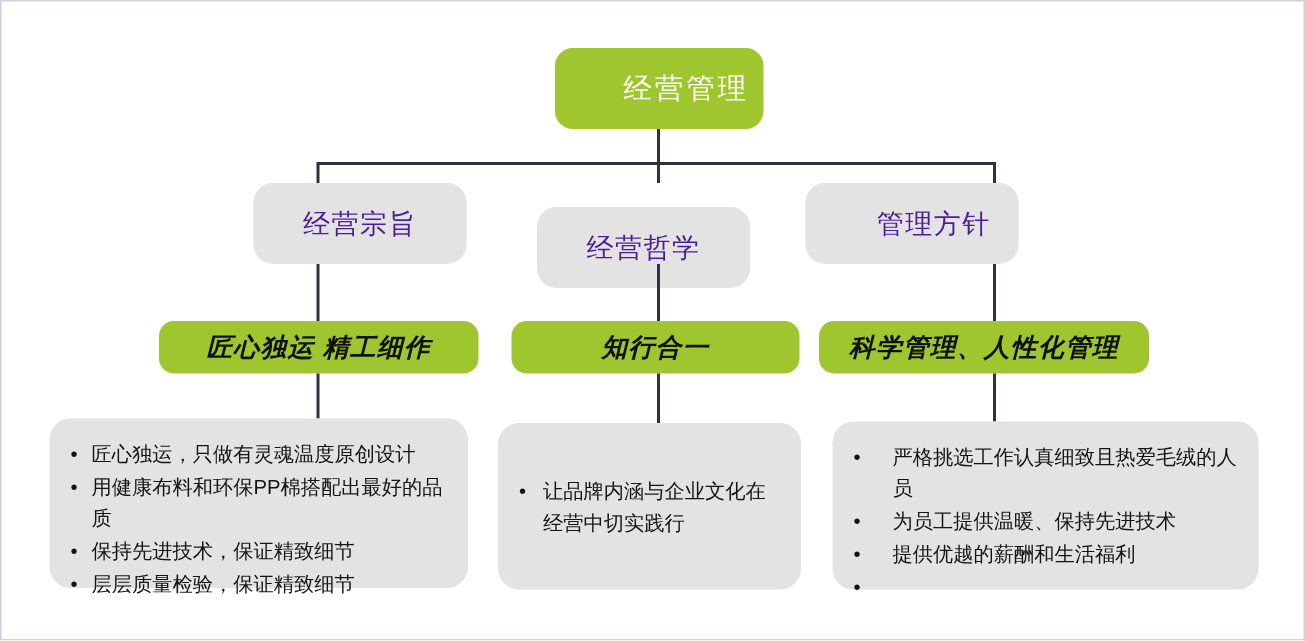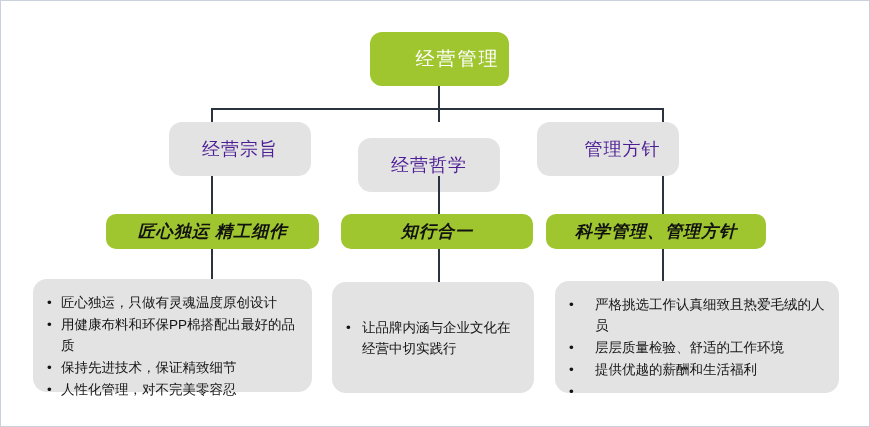--- a/index.html
+++ b/index.html
@@ -123,21 +123,21 @@
   <div class="connector v" style="left:437px; top:175px; width:2px; height:38px;"></div>
   <div class="connector v" style="left:661px; top:175px; width:2px; height:38px;"></div>
 
   <div class="node node-green" style="left:105px; top:213px; width:213px; height:35px;">
     <span>匠心独运  精工细作</span>
   </div>
   <div class="node node-green" style="left:340px; top:213px; width:192px; height:35px;">
     <span>知行合一</span>
   </div>
   <div class="node node-green" style="left:545px; top:213px; width:220px; height:35px;">
-    <span>科学管理、管理方针</span>
+    <span>科学管理、人性化管理</span>
   </div>
 
   <div class="connector v" style="left:210px; top:248px; width:2px; height:30px;"></div>
   <div class="connector v" style="left:437px; top:248px; width:2px; height:33px;"></div>
   <div class="connector v" style="left:661px; top:248px; width:2px; height:32px;"></div>
 
   <div class="panel indent-narrow" style="left:32px; top:278px; width:279px; height:113px;">
     <ul>
       <li>
         <span class="bullet">•</span>
@@ -146,21 +146,21 @@
       <li>
         <span class="bullet">•</span>
         <span>用健康布料和环保PP棉搭配出最好的品质</span>
       </li>
       <li>
         <span class="bullet">•</span>
         <span>保持先进技术，保证精致细节</span>
       </li>
       <li>
         <span class="bullet">•</span>
-        <span>人性化管理，对不完美零容忍</span>
+        <span>层层质量检验，保证精致细节</span>
       </li>
     </ul>
   </div>
 
   <div class="panel indent-mid" style="left:331px; top:281px; width:202px; height:111px; padding-top:36px;">
     <ul>
       <li>
         <span class="bullet">•</span>
         <span>让品牌内涵与企业文化在经营中切实践行</span>
       </li>
@@ -168,21 +168,21 @@
   </div>
 
   <div class="panel indent-wide" style="left:554px; top:280px; width:284px; height:112px;">
     <ul>
       <li>
         <span class="bullet">•</span>
         <span>严格挑选工作认真细致且热爱毛绒的人员</span>
       </li>
       <li>
         <span class="bullet">•</span>
-        <span>层层质量检验、舒适的工作环境</span>
+        <span>为员工提供温暖、保持先进技术</span>
       </li>
       <li>
         <span class="bullet">•</span>
         <span>提供优越的薪酬和生活福利</span>
       </li>
       <li>
         <span class="bullet">•</span>
       </li>
     </ul>
   </div>

